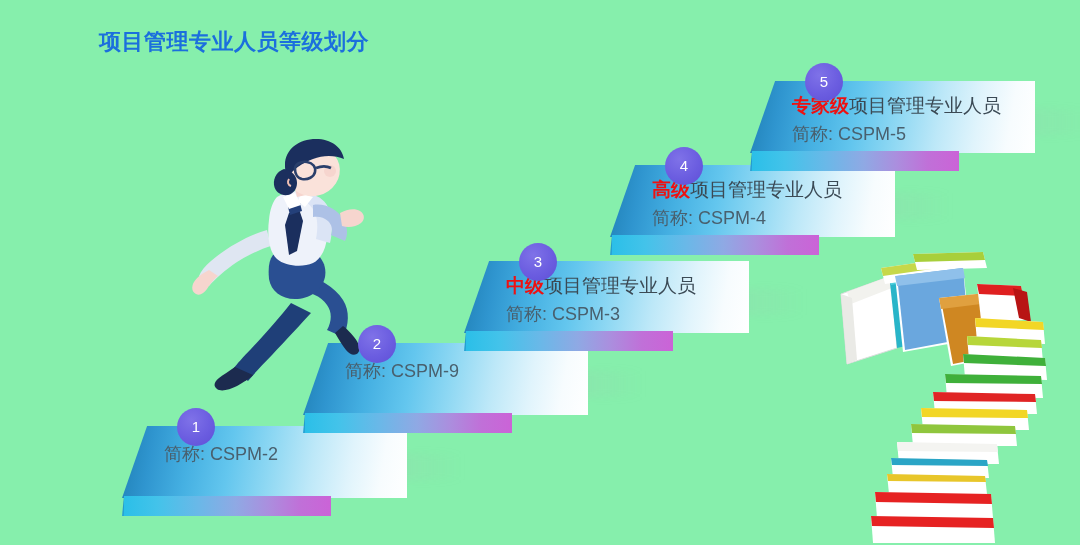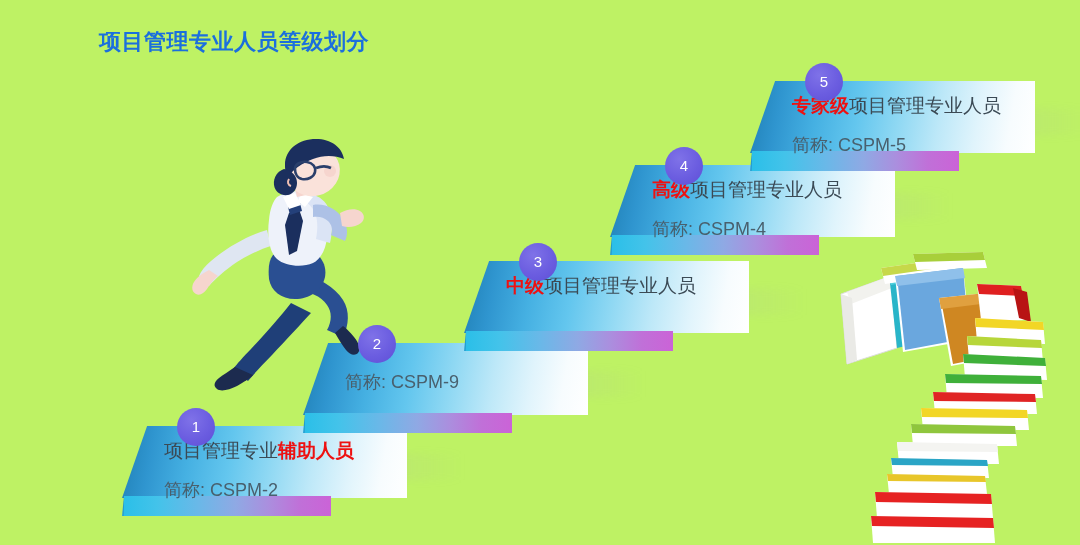--- a/index.html
+++ b/index.html
@@ -7,21 +7,21 @@
     padding: 0;
     background: #ffffff;
   }
   body {
     font-family: "Liberation Sans", "DejaVu Sans", sans-serif;
   }
   #canvas {
     position: relative;
     width: 1080px;
     height: 545px;
-    background: #bef264;
+    background: #86efac;
     overflow: hidden;
   }
 
   
   #page-title {
     position: absolute;
     left: 99px;
     top: 27px;
     font-size: 22px;
     font-weight: bold;
@@ -117,21 +117,21 @@
   }
   .line-main .hl {
     color: #ee1111;
     font-weight: bold;
     font-family: Liberation Serif, serif;
   }
   .line-sub {
     font-size: 18px;
     color: #49606e;
     line-height: 25px;
-    margin-top: 15px;
+    margin-top: 4px;
   }
 
   
   #step1 { left: 122px; top: 408px; }
   #step2 { left: 303px; top: 325px; }
   #step3 { left: 464px; top: 243px; }
   #step4 { left: 610px; top: 147px; }
   #step5 { left: 750px; top: 63px; }
 
   
@@ -265,21 +265,20 @@
     </svg>
   </div>
 
   <div class="step" id="step1">
     <div class="step-shadow"></div>
     <div class="step-top"></div>
     <div class="step-bar-side"></div>
     <div class="step-bar"></div>
     <div class="step-num">1</div>
     <div class="step-lines">
-      <div class="line-main"><span>项目管理专业</span><span class="hl">辅助人员</span><span></span></div>
       <div class="line-sub">简称: CSPM-2</div>
     </div>
   </div>
 
   <div class="step" id="step2">
     <div class="step-shadow"></div>
     <div class="step-top"></div>
     <div class="step-bar-side"></div>
     <div class="step-bar"></div>
     <div class="step-num">2</div>
@@ -289,20 +288,21 @@
   </div>
 
   <div class="step" id="step3">
     <div class="step-shadow"></div>
     <div class="step-top"></div>
     <div class="step-bar-side"></div>
     <div class="step-bar"></div>
     <div class="step-num">3</div>
     <div class="step-lines">
       <div class="line-main"><span></span><span class="hl">中级</span><span>项目管理专业人员</span></div>
+      <div class="line-sub">简称: CSPM-3</div>
     </div>
   </div>
 
   <div class="step" id="step4">
     <div class="step-shadow"></div>
     <div class="step-top"></div>
     <div class="step-bar-side"></div>
     <div class="step-bar"></div>
     <div class="step-num">4</div>
     <div class="step-lines">

